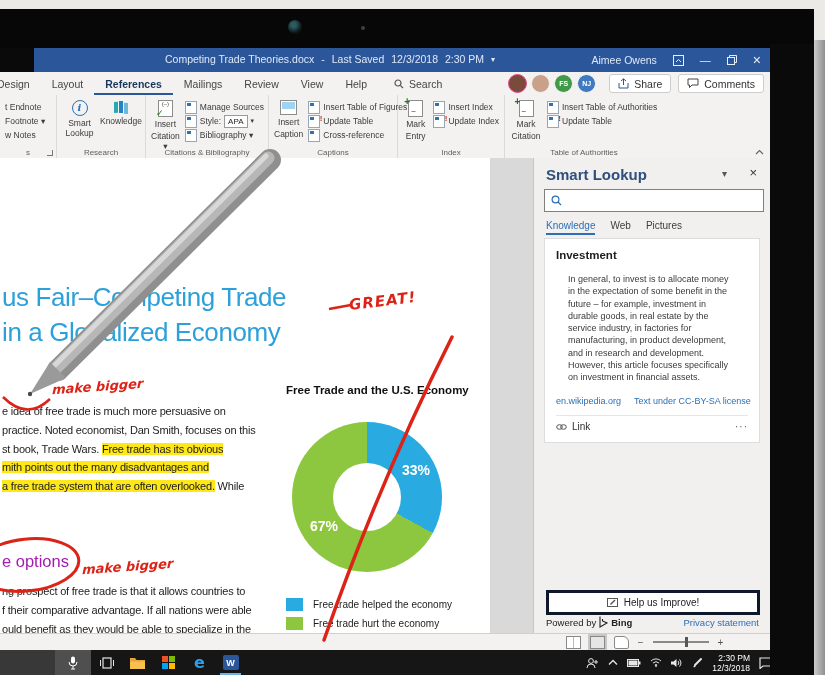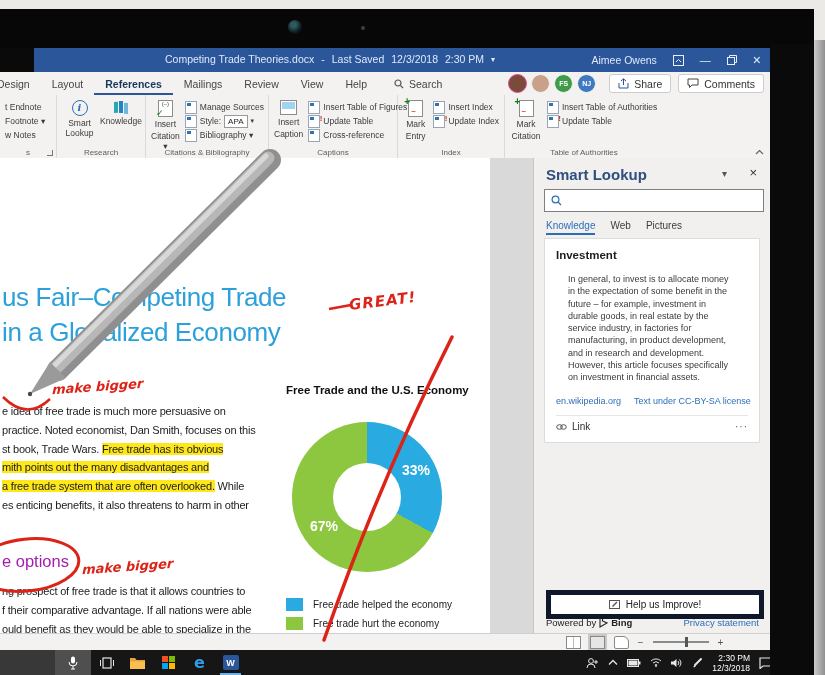--- a/index.html
+++ b/index.html
@@ -89,21 +89,21 @@
   .pane-search{position:absolute;left:10px;top:31px;width:212px;height:21px;background:#fff;border:1px solid #7f7f7f;display:flex;align-items:center;padding-left:6px;gap:5px;}
   .pane-search input{border:0;outline:0;flex:1;font-size:10px;background:transparent;}
   .ptabs{position:absolute;left:12px;top:62px;display:flex;gap:15px;font-size:10px;color:#3d3d3d;}
   .ptab.active{color:#2c6fb7;border-bottom:2px solid #2c6fb7;padding-bottom:2px;}
   .card{position:absolute;left:10px;top:80px;width:192px;background:#fff;border:1px solid #dcdcdc;padding:10px 11px 4px;}
   .card h3{margin:0 0 6px;font-size:11.5px;color:#1d1d1d;}
   .card p{margin:12px;font-size:9px;line-height:12.3px;color:#3a3a3a;}
   .card-links{display:flex;gap:13px;margin-top:8px;font-size:9px;color:#2c6fb7;white-space:nowrap;}
   .card-div{border-top:1px solid #e6e6e6;margin-top:9px;}
   .card-foot{display:flex;justify-content:space-between;align-items:center;height:22px;font-size:10px;color:#2f2f2f;}
-  .help-btn{position:absolute;left:12px;top:432px;width:208px;height:19px;background:#fff;border:5px solid #0f172a;
+  .help-btn{position:absolute;left:12px;top:432px;width:208px;height:19px;background:#fff;border:3px solid #0f172a;
             display:flex;gap:6px;align-items:center;justify-content:center;font-size:10px;color:#222;}
   .powered{position:absolute;left:12px;right:12px;top:458px;display:flex;justify-content:space-between;align-items:center;font-size:9.5px;}
   .bing{display:flex;gap:3px;align-items:center;font-weight:600;color:#222;}
   .privacy{color:#2c6fb7;}
   
   .statusbar{left:0;top:585px;width:770px;height:17px;background:#f3f2f1;border-top:1px solid #d2d0ce;
              display:flex;align-items:center;justify-content:flex-end;gap:9px;padding-right:12px;font-size:10px;color:#555;box-sizing:border-box;}
   .viewic{width:13px;height:11px;border:1px solid #888;background:#fff;}
   .viewic.on{outline:2px solid #c8c8c8;background:#e6e6e6;}
   .sl-track{width:56px;height:2px;background:#8a8a8a;position:relative;}
@@ -357,21 +357,20 @@
         </div>
         <span class="hand great">GREAT!</span>
         <span class="hand mb1">make bigger</span>
 
         <div class="para p1">
           <div><span>e idea of free trade is much more persuasive on</span><span class="hl"></span><span></span></div>
           <div><span>practice. Noted economist, Dan Smith, focuses on this</span><span class="hl"></span><span></span></div>
           <div><span>st book, Trade Wars. </span><span class="hl">Free trade has its obvious</span><span></span></div>
           <div><span></span><span class="hl">mith points out the many disadvantages and</span><span></span></div>
           <div><span></span><span class="hl">a free trade system that are often overlooked.</span><span> While</span></div>
-          <div><span>es enticing benefits, it also threatens to harm in other</span><span class="hl"></span><span></span></div>
         </div>
 
         <span class="subhead">e options</span>
         <span class="hand mb2">make bigger</span>
 
         <div class="para p2">
           <div>ng prospect of free trade is that it allows countries to</div>
           <div>f their comparative advantage. If all nations were able</div>
           <div>ould benefit as they would be able to specialize in the</div>
         </div>

